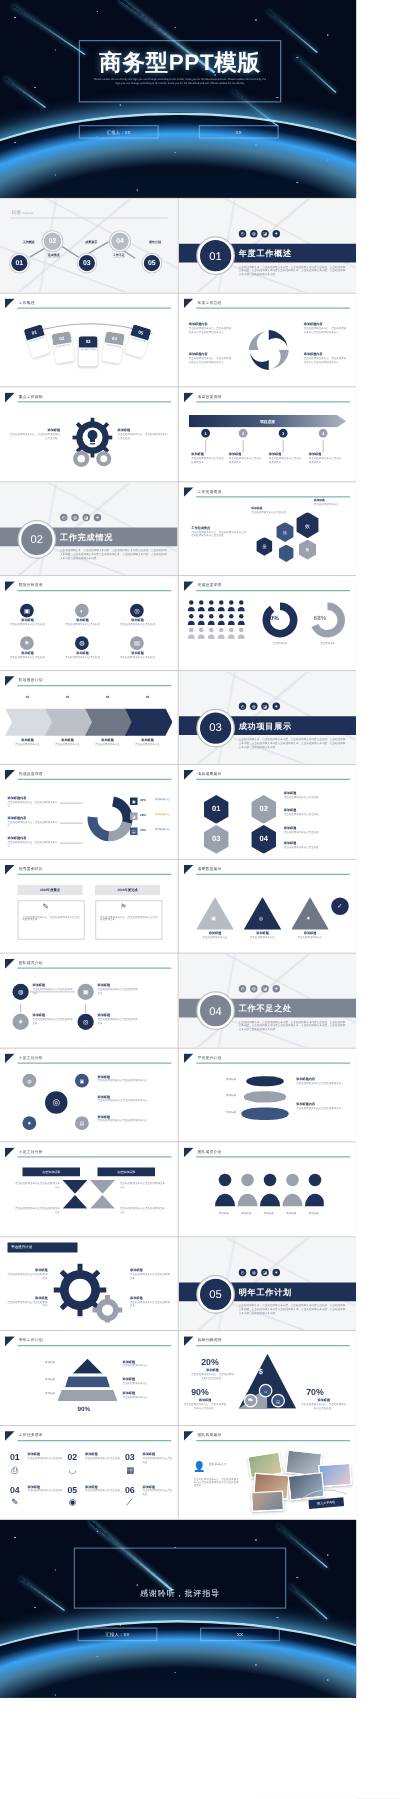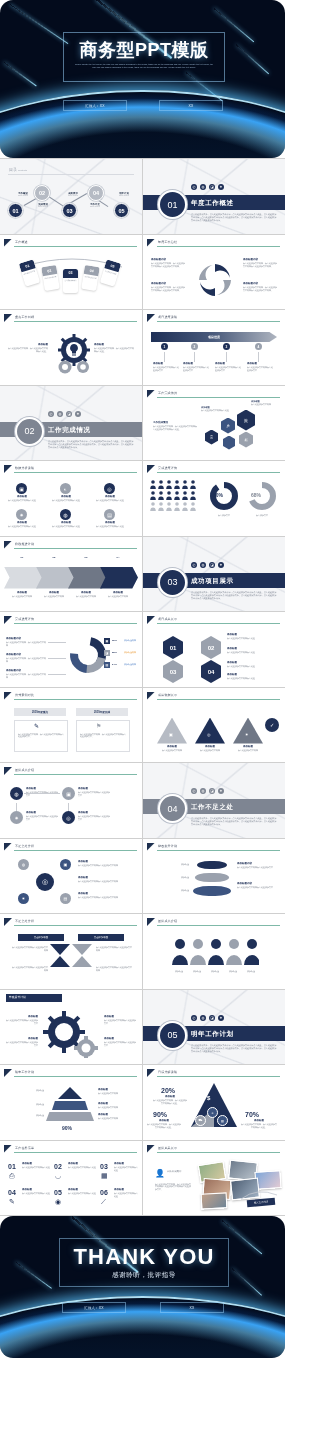--- a/index.html
+++ b/index.html
@@ -5,21 +5,21 @@
   html,body{margin:0;padding:0;background:#fff;}
   body{width:285px;height:1439px;overflow:hidden;
        font-family:"Liberation Sans","DejaVu Sans",sans-serif;}
   .page{width:285px;height:1439px;position:relative;background:#ffffff;}
 
   
   .hero{position:relative;width:285px;overflow:hidden;
         background:
           radial-gradient(ellipse 200% 70% at 50% 138%, #7fd4ff 0%, #2aa2ef 7%, #0d5fae 16%, #06274f 34%, #041329 55%, #030b1c 100%),
           radial-gradient(ellipse 120% 80% at 50% 0%, #0d2a5a 0%, #071634 50%, #030a1b 100%),
-          #030a1b; border-radius: 13px;}
+          #030a1b;}
   .hero .stars{position:absolute;inset:0;
         background-image:
           radial-gradient(1px 1px at 12px 14px,#bfe6ff 50%,transparent 51%),
           radial-gradient(1px 1px at 44px 40px,#9fd5ff 50%,transparent 51%),
           radial-gradient(1px 1px at 78px 9px,#ffffff 50%,transparent 51%),
           radial-gradient(1px 1px at 110px 52px,#8fcaf5 50%,transparent 51%),
           radial-gradient(1px 1px at 140px 22px,#e6f4ff 50%,transparent 51%),
           radial-gradient(1px 1px at 172px 60px,#9fd5ff 50%,transparent 51%),
           radial-gradient(1px 1px at 205px 16px,#ffffff 50%,transparent 51%),
           radial-gradient(1px 1px at 238px 46px,#9fd5ff 50%,transparent 51%),
@@ -882,21 +882,20 @@
   <div class="hero" style="height:142px">
     <div class="stars"></div>
     <div class="meteor h" style="left:72px;top:0px;width:86px;transform:rotate(40deg)"></div>
     <div class="meteor" style="left:222px;top:4px;width:52px;transform:rotate(40deg)"></div>
     <div class="meteor" style="left:232px;top:52px;width:40px;transform:rotate(42deg)"></div>
     <div class="meteor" style="left:16px;top:46px;width:44px;transform:rotate(36deg)"></div>
     <div class="glow"></div>
     <div class="rim"></div>
 
     <div class="endbox">
-      <div class="endtitle">THANK YOU</div>
       <div class="endsub">感谢聆听，批评指导</div>
     </div>
     <div class="endpills">
       <div class="pill">汇报人：XX</div>
       <div class="pill">XX</div>
     </div>
   </div>
 
 </div>
 

